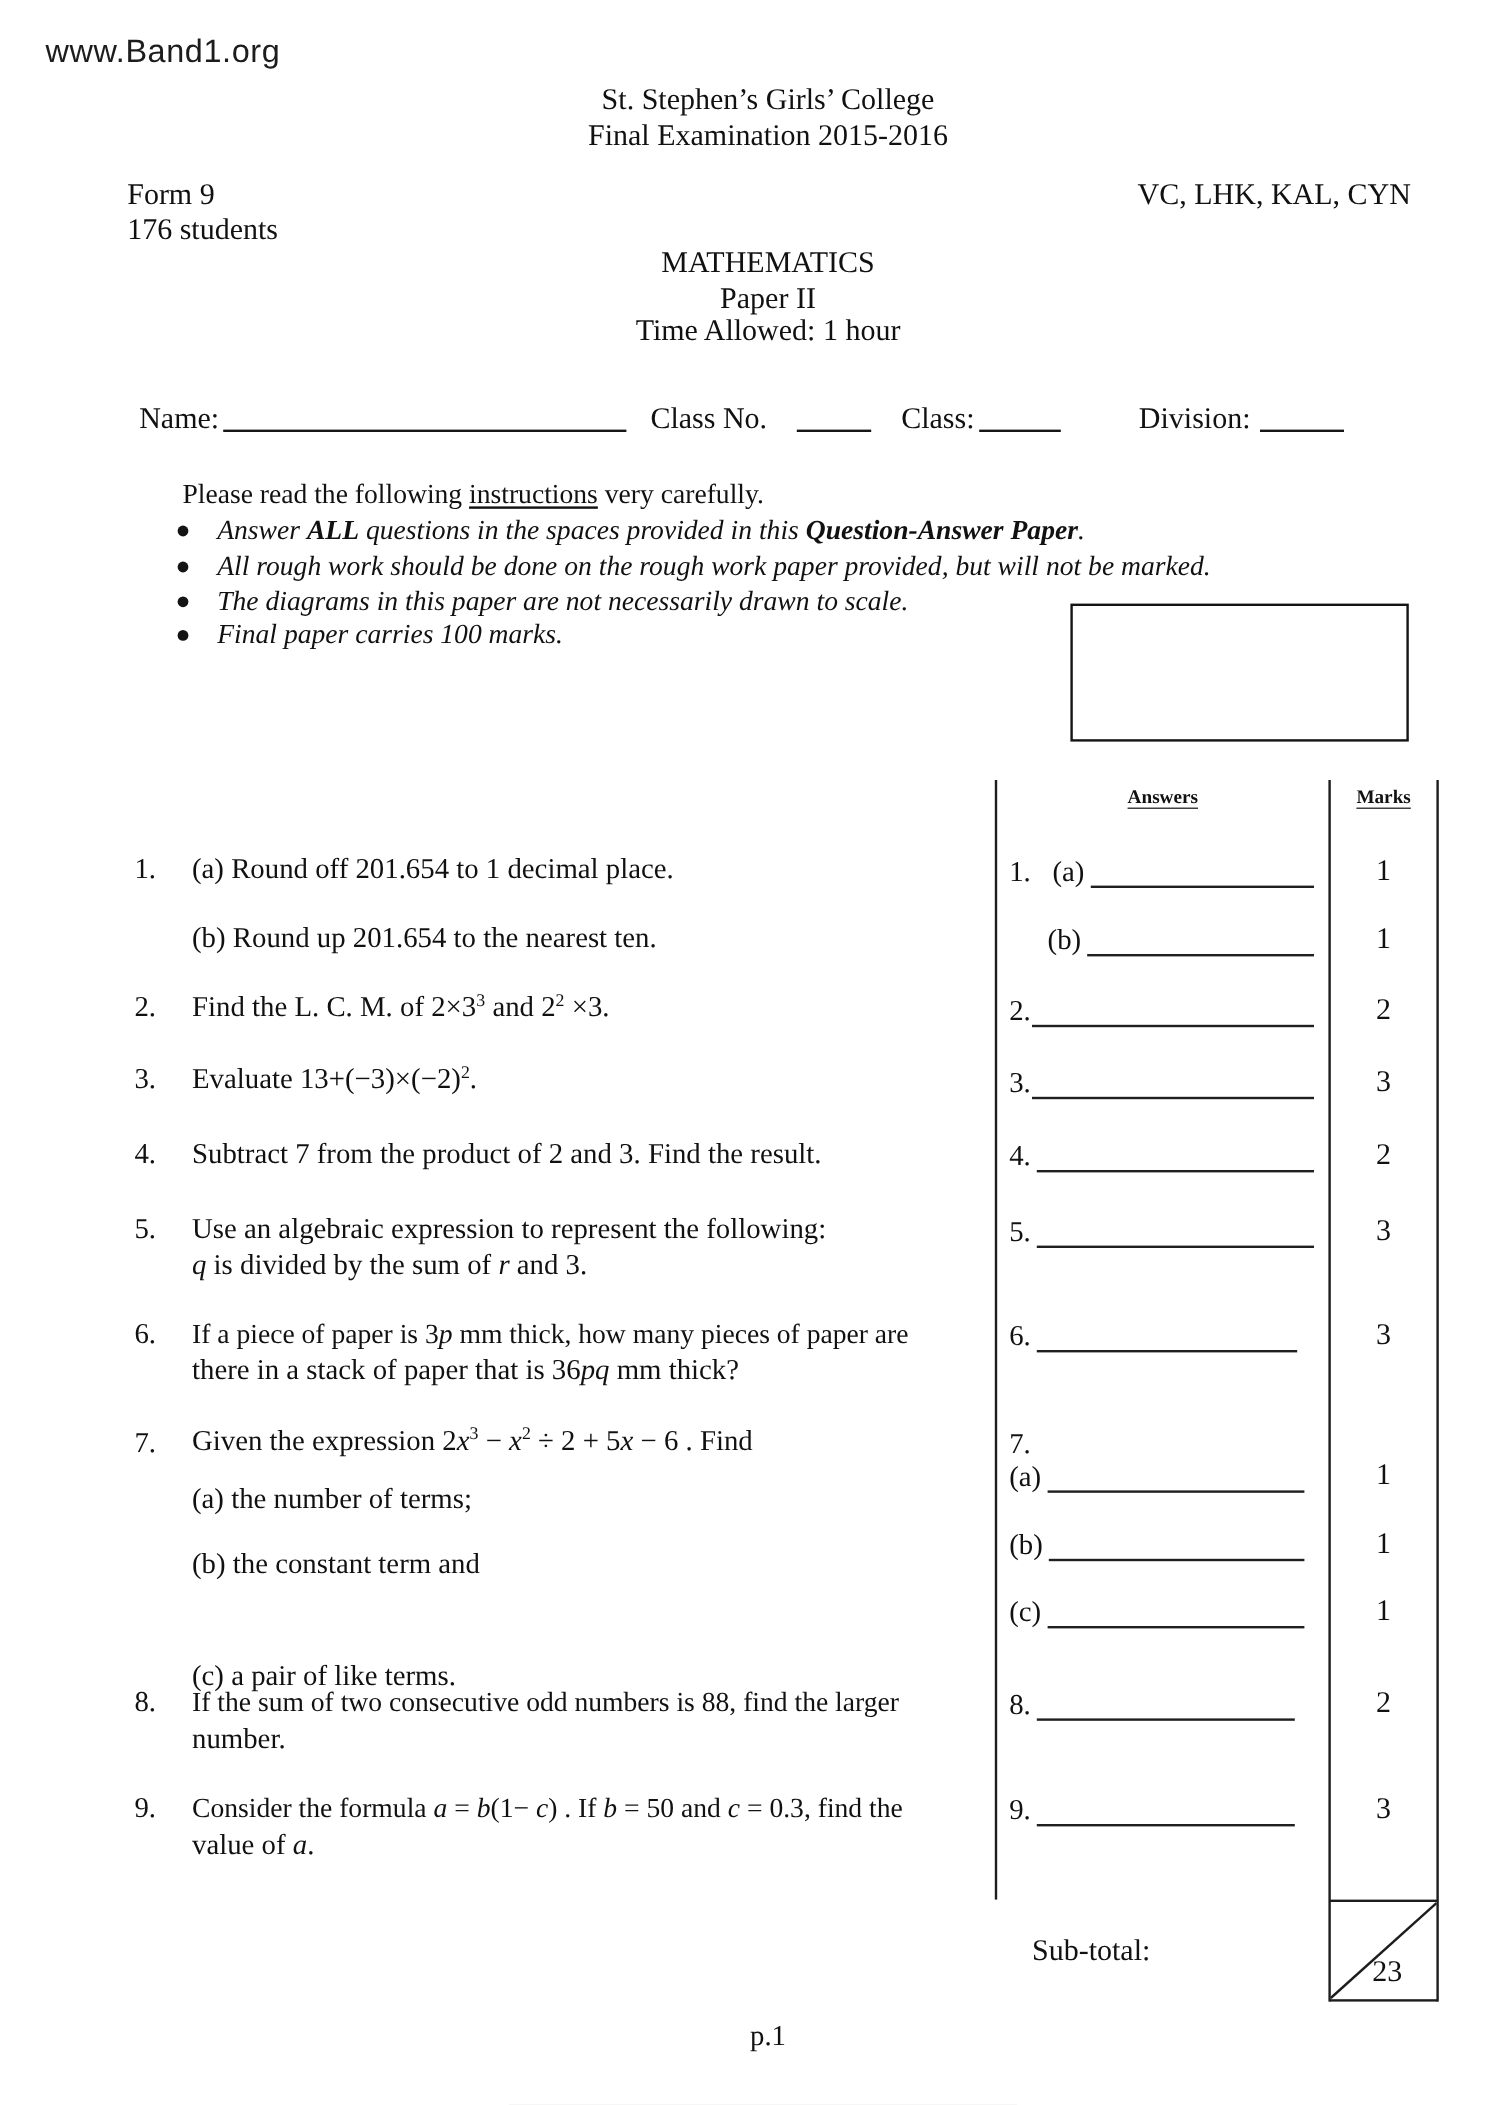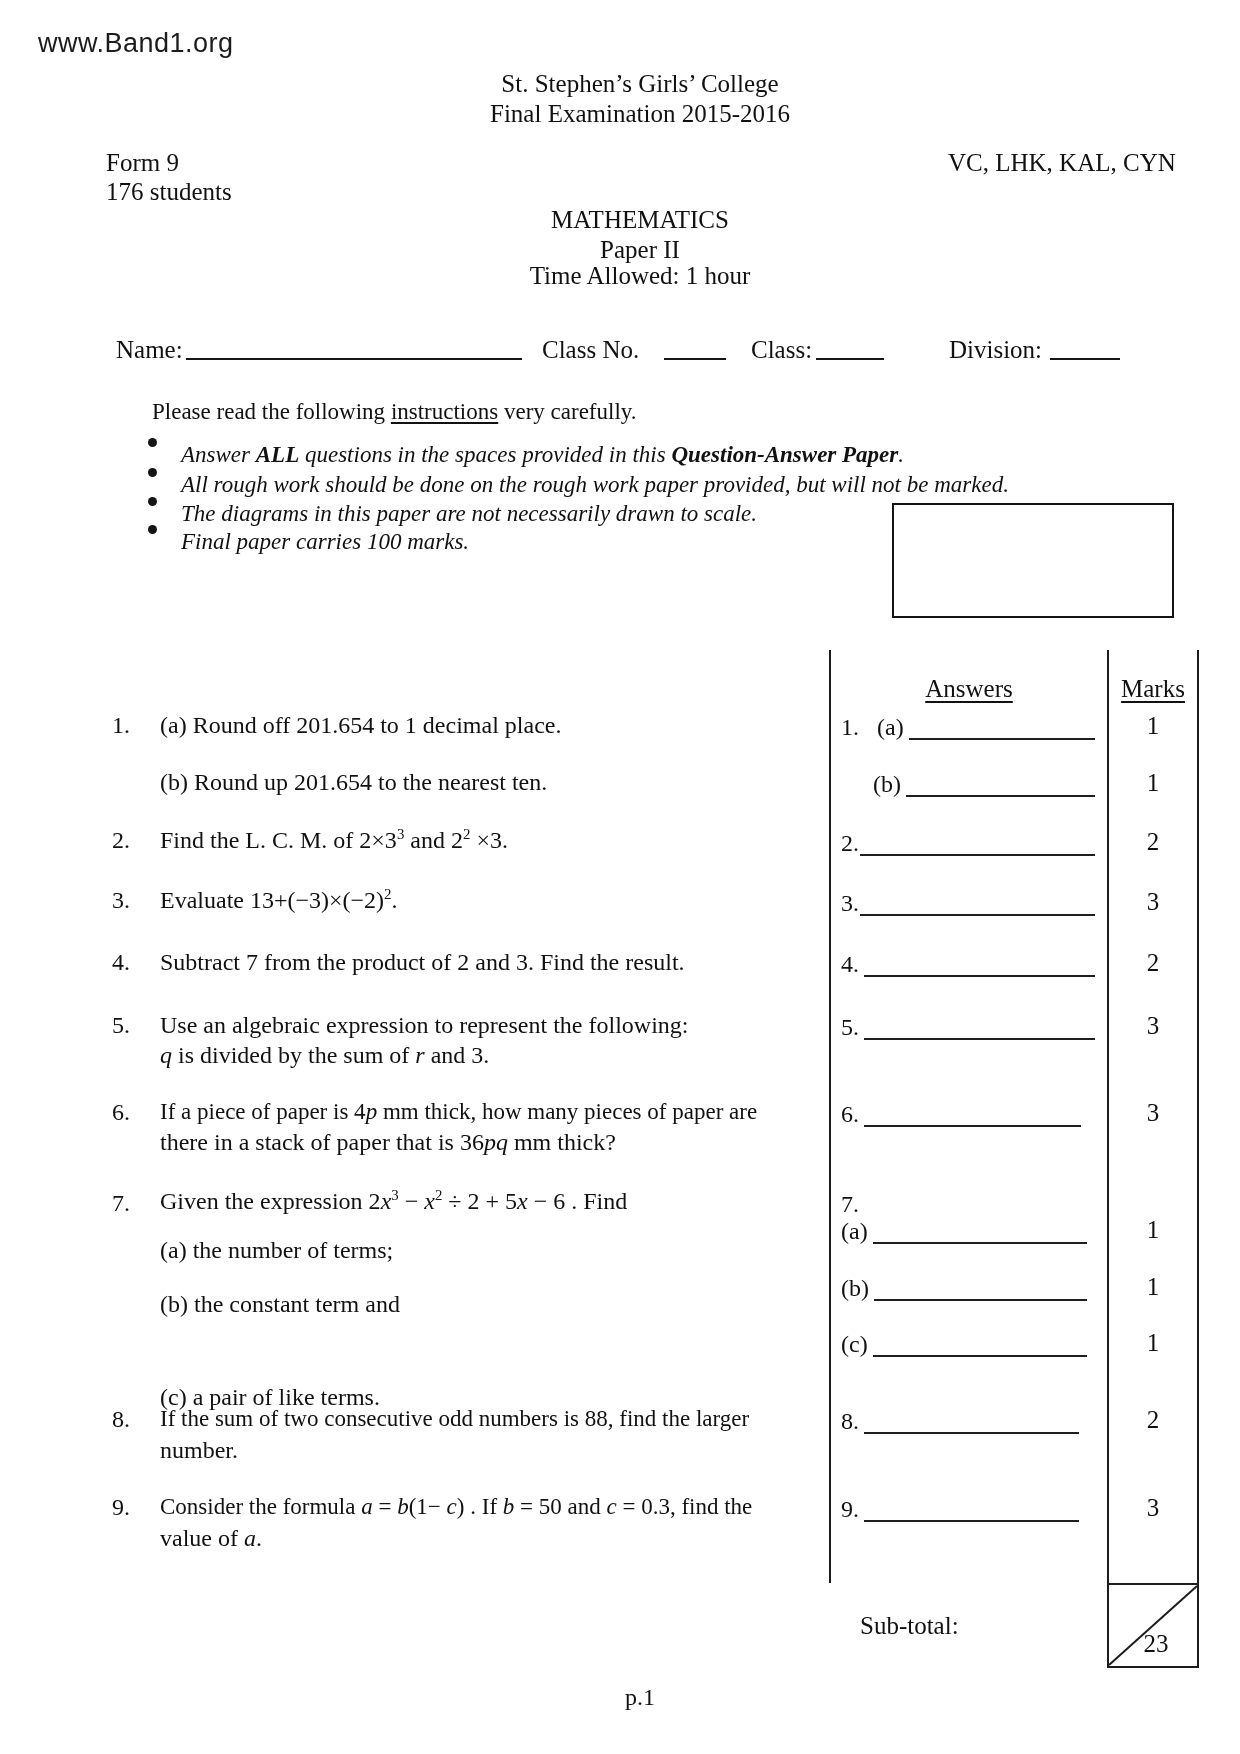--- a/index.html
+++ b/index.html
@@ -5,21 +5,21 @@
   html,body{margin:0;padding:0;background:#e8e8e8;}
   .page{
     position:relative;width:1240px;height:1754px;margin:0 auto;
     background:#ffffff;color:#111;
     font-family:"Liberation Serif", serif;
     font-size:24px;overflow:hidden;
   }
   .abs{position:absolute;}
   .b{font-weight:normal;}
   .ctr{text-align:center;}
-  .nowrap{white-space:nowrap;margin-top:13px;}
+  .nowrap{white-space:nowrap;}
   .fs23{font-size:23px;}
   .watermark{
     font-family:"Liberation Sans", sans-serif;
     font-size:27px;color:#1c1c1c;letter-spacing:0.5px;
   }
   .h25{font-size:25px;}
   
   .rt-i{font-style:italic;}
   .rt-bi{font-weight:bold;font-style:italic;}
   .rt-u{text-decoration:underline;text-underline-offset:3px;}
@@ -40,21 +40,21 @@
     display:flex;align-items:flex-end;font-size:24px;
   }
   .ans-label{white-space:pre;line-height:26px;}
   .ans-line{flex:1;border-bottom:2px solid #1f1f1f;height:24px;margin-left:5px;}
   .mark-cell{
     position:absolute;left:1108px;width:90px;height:28px;
     text-align:center;font-size:25px;line-height:28px;
   }
   .qnum{position:absolute;left:112px;font-size:24px;}
   .qline{position:absolute;left:160px;max-width:675px;white-space:nowrap;}
-  .thead{font-weight:normal;font-size:25px;text-decoration:underline;text-underline-offset:4px;margin-top:19px;}
+  .thead{font-weight:bold;font-size:16px;text-decoration:underline;text-underline-offset:4px;}
 </style>
 </head>
 <body>
 
 <div class="page">
 
   <div class="abs watermark" style="left:38px;top:28px">www.Band1.org</div>
 
   <div class="abs b h25 ctr" style="left:40px;top:70px;width:1200px">St. Stephen’s Girls’ College</div>
   <div class="abs b h25 ctr" style="left:40px;top:100px;width:1200px">Final Examination 2015-2016</div>
@@ -182,21 +182,21 @@
   <div class="qline" style="top:887px"><span>Evaluate  13+(−3)×(−2)</span><span class="rt-sup">2</span><span>.</span></div>
 
   <div class="qnum" style="top:949px">4.</div>
   <div class="qline" style="top:949px">Subtract 7 from the product of 2 and 3. Find the result.</div>
 
   <div class="qnum" style="top:1012px">5.</div>
   <div class="qline" style="top:1012px">Use an algebraic expression to represent the following:</div>
   <div class="qline" style="top:1042px"><span class="rt-i">q</span><span> is divided by the sum of </span><span class="rt-i">r</span><span> and 3.</span></div>
 
   <div class="qnum" style="top:1099px">6.</div>
-  <div class="qline fs23" style="top:1099px"><span>If a piece of paper is 4</span><span class="rt-i">p</span><span> mm thick, how many pieces of paper are</span></div>
+  <div class="qline fs23" style="top:1099px"><span>If a piece of paper is 3</span><span class="rt-i">p</span><span> mm thick, how many pieces of paper are</span></div>
   <div class="qline" style="top:1129px"><span>there in a stack of paper that is 36</span><span class="rt-i">pq</span><span> mm thick?</span></div>
 
   <div class="qnum" style="top:1190px">7.</div>
   <div class="qline" style="top:1188px"><span>Given the expression  2</span><span class="rt-i">x</span><span class="rt-sup">3</span><span> − </span><span class="rt-i">x</span><span class="rt-sup">2</span><span> ÷ 2 + 5</span><span class="rt-i">x</span><span> − 6 .  Find</span></div>
   <div class="qline" style="top:1237px">(a) the number of terms;</div>
   <div class="qline" style="top:1291px">(b) the constant term and</div>
   <div class="qline" style="top:1384px">(c) a pair of like terms.</div>
 
   <div class="qnum" style="top:1406px">8.</div>
   <div class="qline fs23" style="top:1406px">If the sum of two consecutive odd numbers is 88, find the larger</div>

